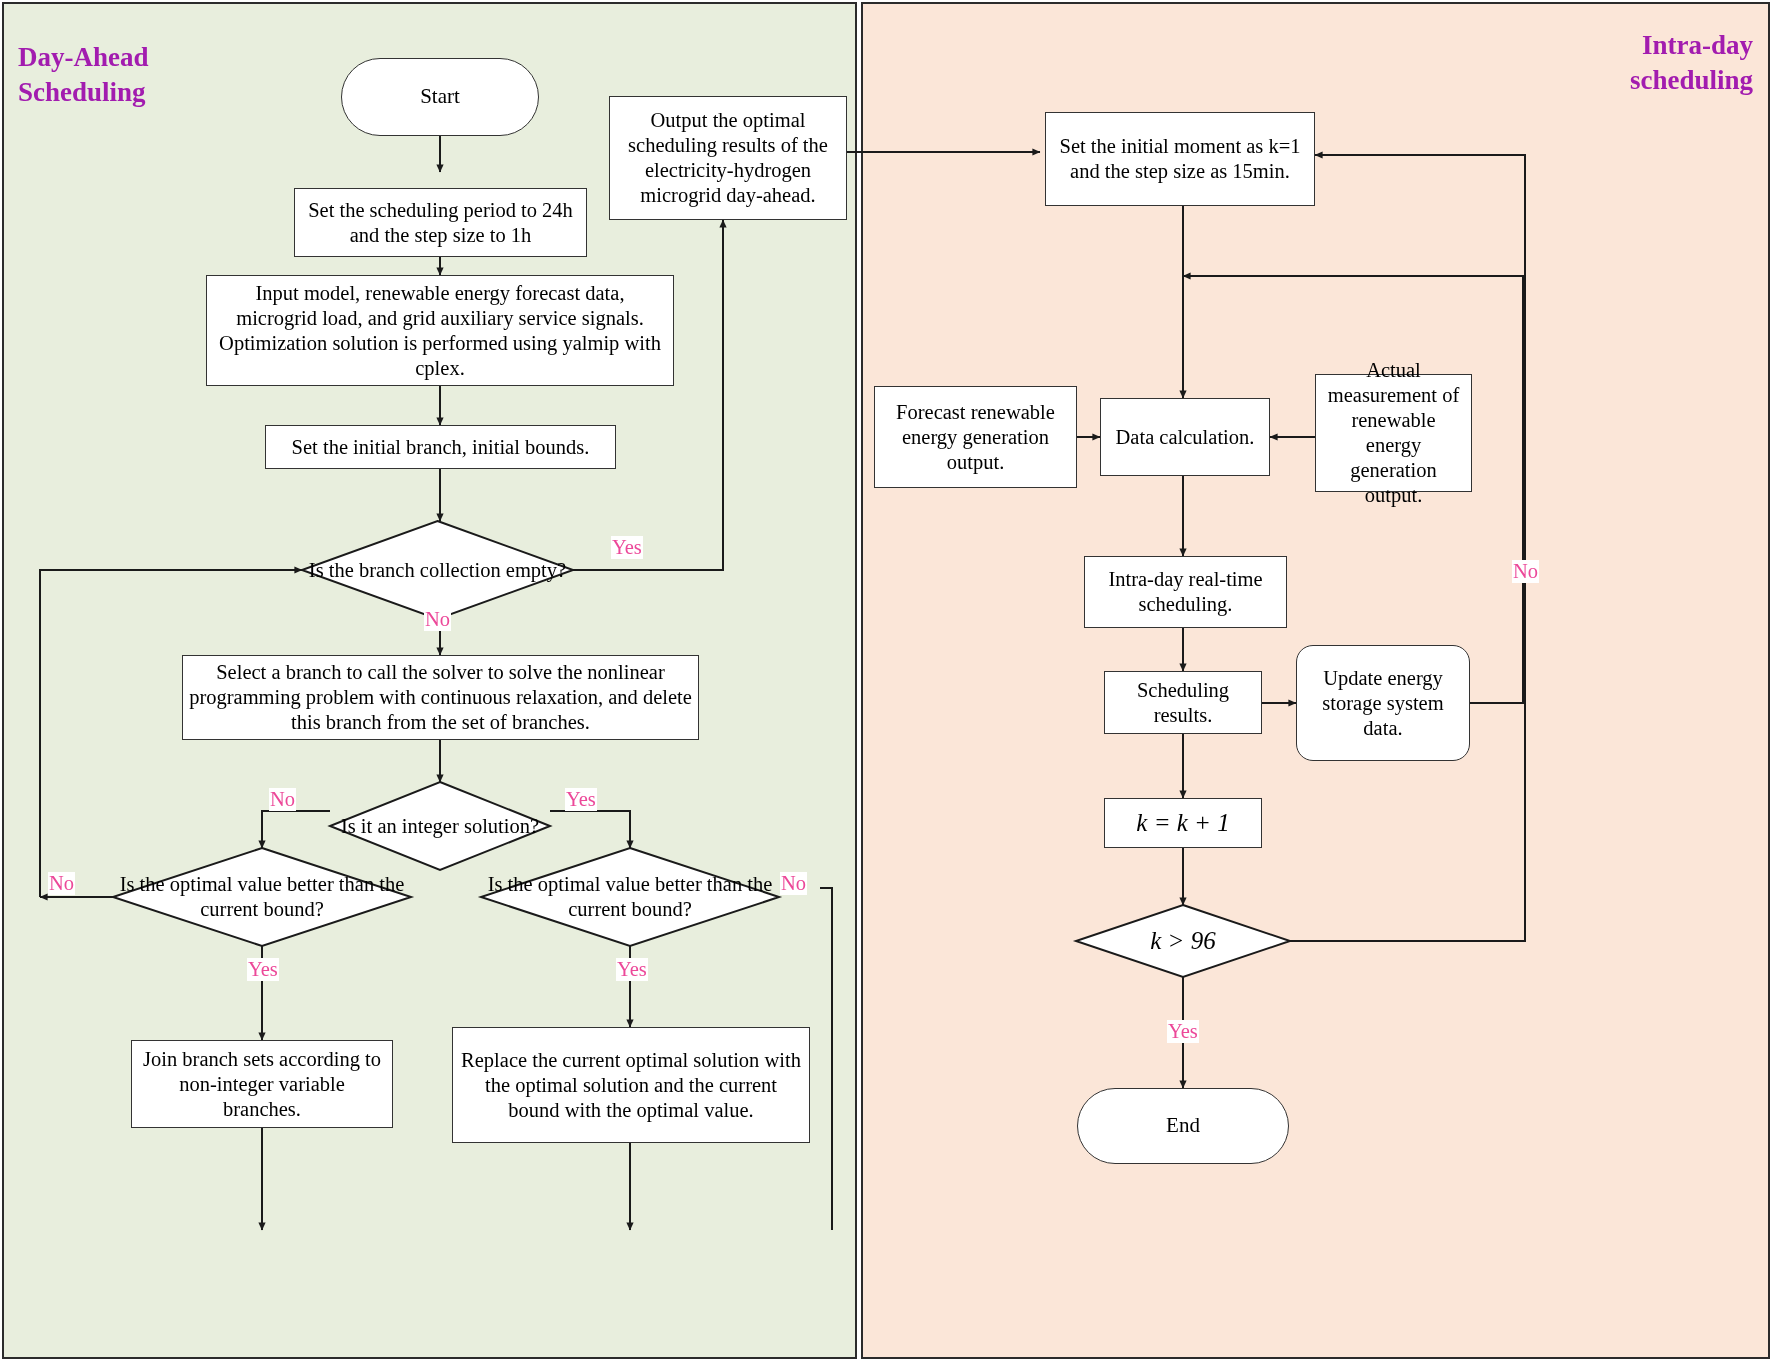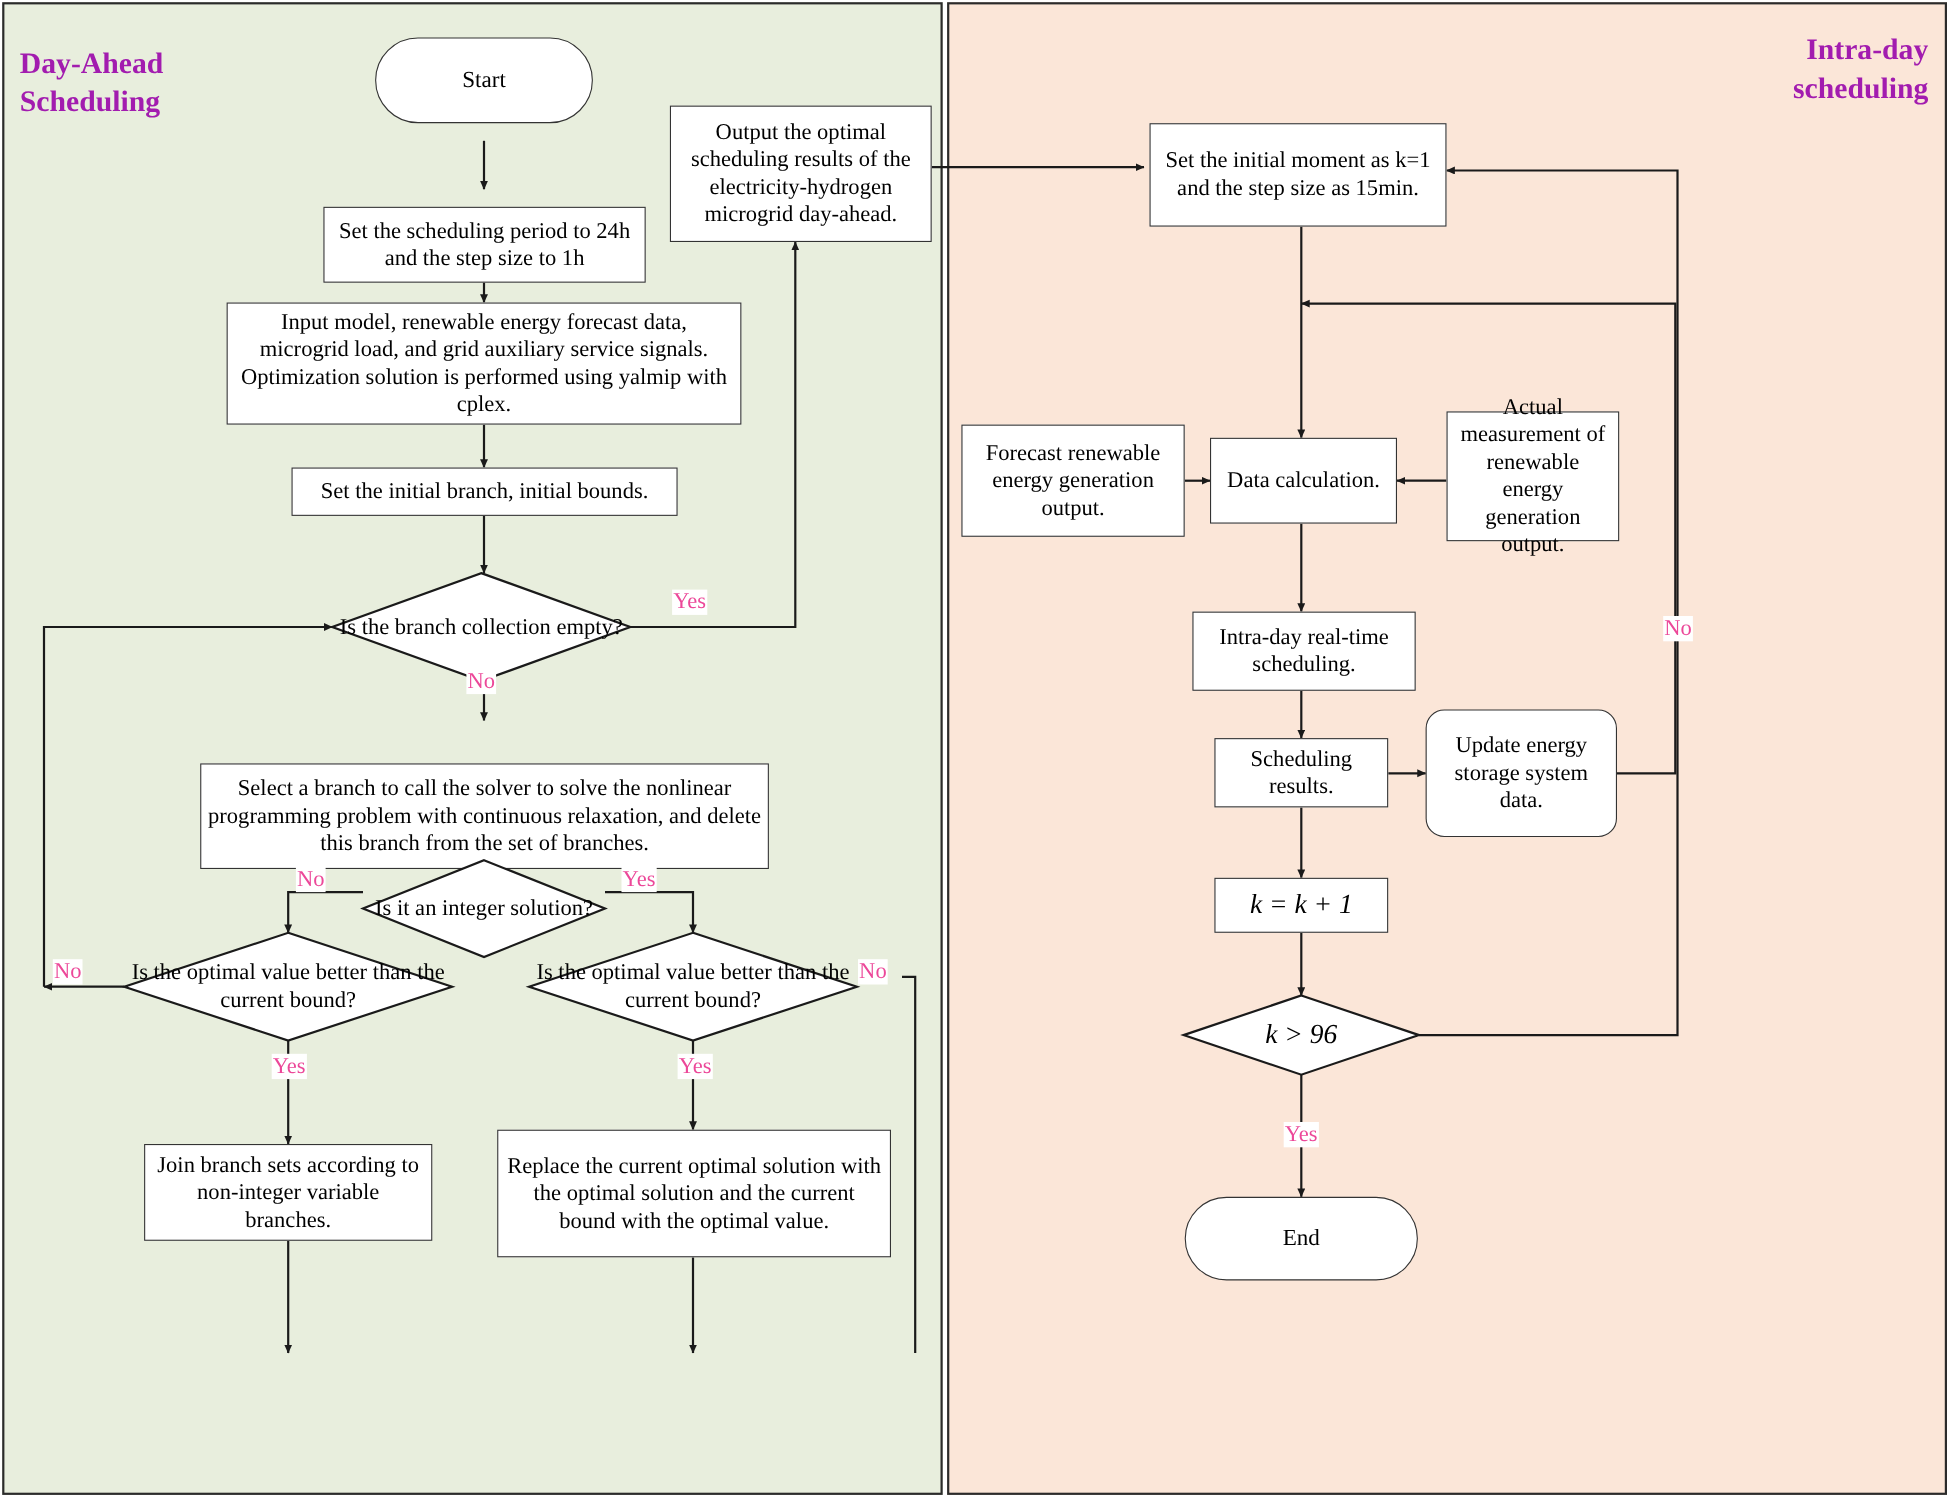--- a/index.html
+++ b/index.html
@@ -184,21 +184,21 @@
       <line x1="1183" y1="734" x2="1183" y2="798" marker-end="url(#ah)"></line>
 
       <line x1="1183" y1="848" x2="1183" y2="905" marker-end="url(#ah)"></line>
 
       <path d="M1290,941 L1525,941 L1525,155 L1315,155" marker-end="url(#ah)"></path>
 
       <line x1="1183" y1="977" x2="1183" y2="1088" marker-end="url(#ah)"></line>
     </g>
   </svg>
 
-  <div class="node term" style="left:341px; top:34px; width:198px; height:78px;">
+  <div class="node term" style="left:341px; top:58px; width:198px; height:78px;">
     <span>Start</span>
   </div>
 
   <div class="node" style="left:294px; top:188px; width:293px; height:69px;">
     <span>Set the scheduling period to 24h and the step size to 1h</span>
   </div>
 
   <div class="node" style="left:206px; top:275px; width:468px; height:111px;">
     <span>Input model, renewable energy forecast data, microgrid load, and grid auxiliary service signals. Optimization solution is performed using yalmip with cplex.</span>
   </div>
@@ -211,21 +211,21 @@
     <span>Output the optimal scheduling results of the electricity-hydrogen microgrid day-ahead.</span>
   </div>
 
   <div class="diamond-wrap" style="left:302px; top:521px; width:271px; height:98px;">
     <svg width="271" height="98" viewBox="0 0 271 98">
       <polygon points="135.5,0 271,49 135.5,98 0,49" fill="#ffffff" stroke="#1a1a1a" stroke-width="2"></polygon>
     </svg>
     <div class="diamond-label">Is the branch collection empty?</div>
   </div>
 
-  <div class="node" style="left:182px; top:655px; width:517px; height:96px;margin-top:39px;">
+  <div class="node" style="left:182px; top:655px; width:517px; height:85px;">
     <span>Select a branch to call the solver to solve the nonlinear programming problem with continuous relaxation, and delete this branch from the set of branches.</span>
   </div>
 
   <div class="diamond-wrap" style="left:330px; top:782px; width:220px; height:88px;">
     <svg width="220" height="88" viewBox="0 0 220 88">
       <polygon points="110,0 220,44 110,88 0,44" fill="#ffffff" stroke="#1a1a1a" stroke-width="2"></polygon>
     </svg>
     <div class="diamond-label">Is it an integer solution?</div>
   </div>
 

